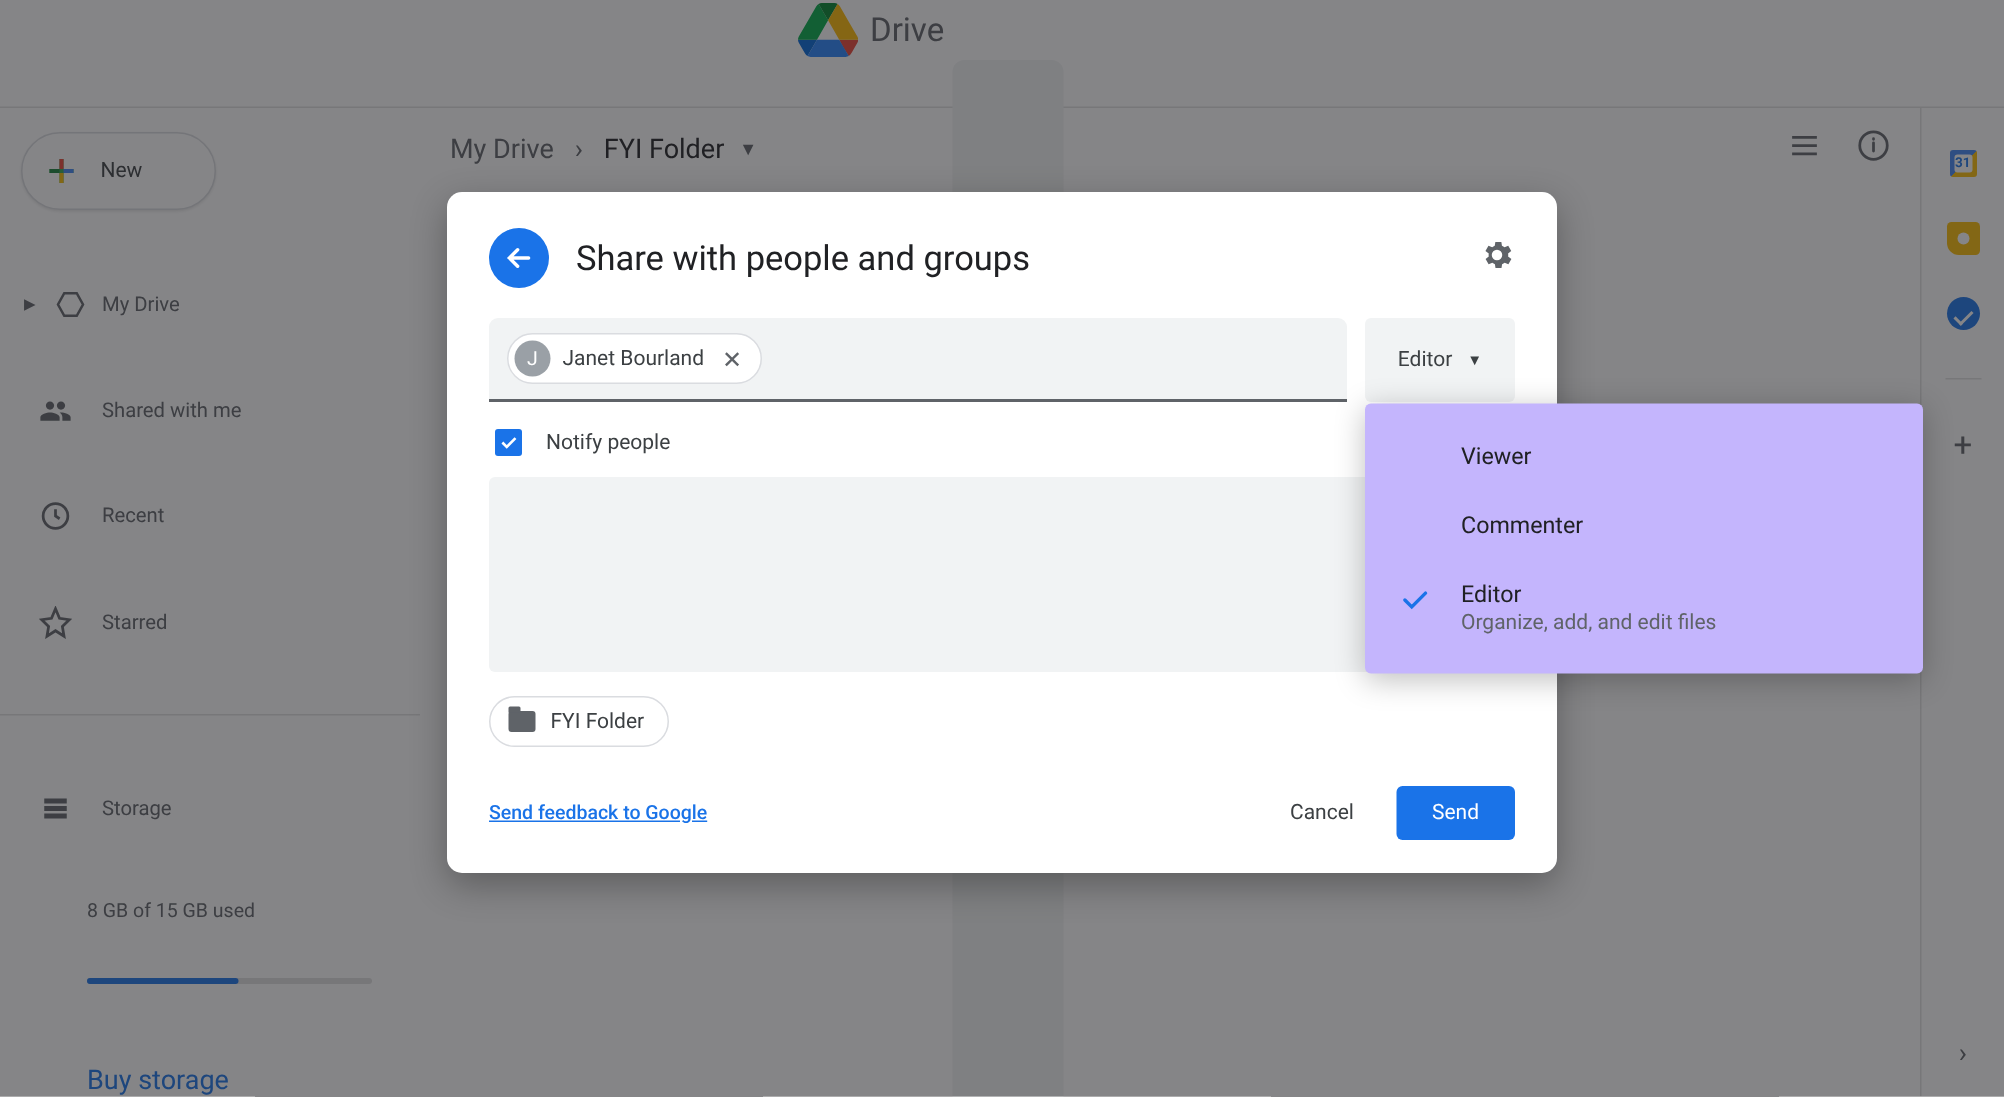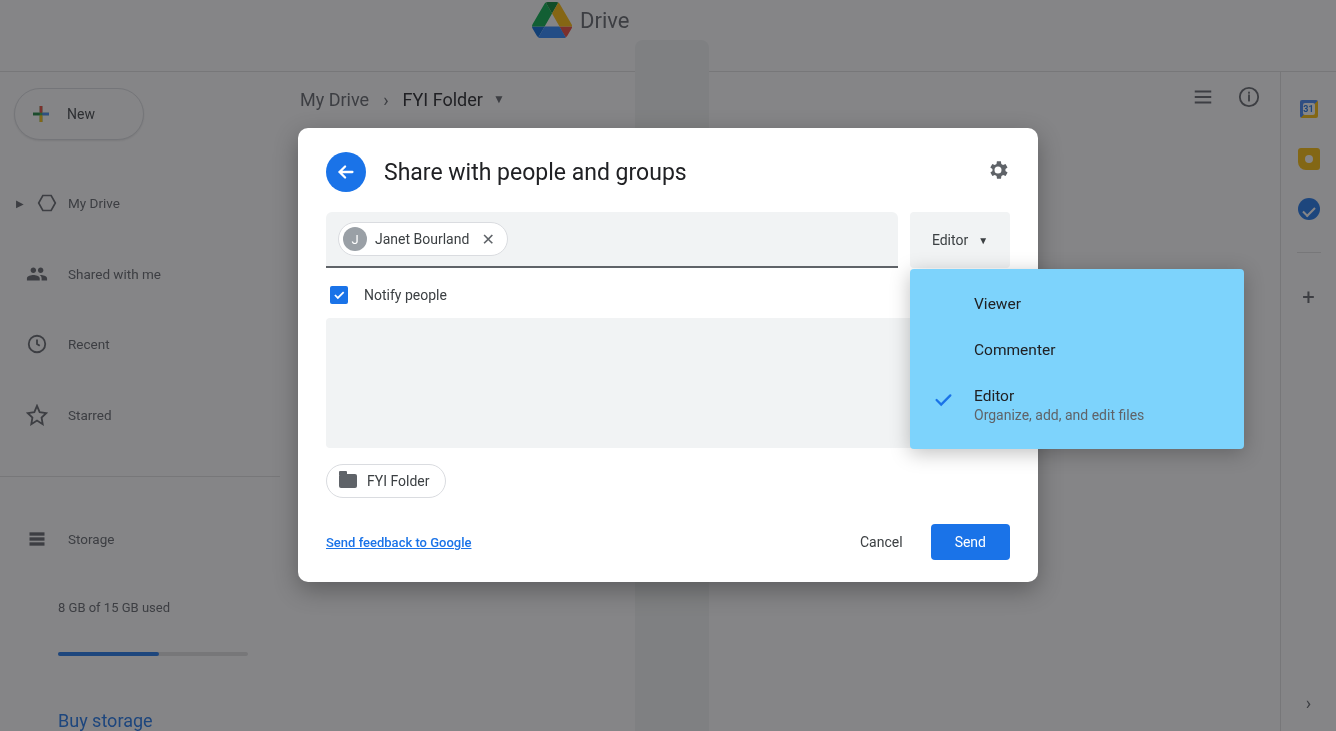--- a/index.html
+++ b/index.html
@@ -85,21 +85,21 @@
   .folder-ic { width:18px; height:14px; background:#5f6368; border-radius:2px; position:relative;}
   .folder-ic::before{content:''; position:absolute; top:-3px; left:0; width:8px; height:4px; background:#5f6368; border-radius:1px 1px 0 0;}
 
   .modal-ftr { display:flex; align-items:center; margin-top: 26px; }
   .feedback { font-size: 13px; color:#1a73e8; text-decoration: underline; font-weight:500;}
   .ftr-btns { margin-left:auto; display:flex; gap: 14px; }
   .btn-cancel { font-size:14px; color:#3c4043; padding: 10px 14px; }
   .btn-send { font-size:14px; color:#fff; background:#1a73e8; padding: 10px 24px; border-radius: 4px; }
 
   
-  .role-menu { position:absolute; z-index: 70; left: 910px; top: 269px; width: 334px; background:#7dd3fc; border-radius: 4px; box-shadow: 0 4px 20px rgba(0,0,0,0.25); padding: 12px 0; }
+  .role-menu { position:absolute; z-index: 70; left: 910px; top: 269px; width: 372px; background:#c4b5fd; border-radius: 4px; box-shadow: 0 4px 20px rgba(0,0,0,0.25); padding: 12px 0; }
   .role-item { padding: 14px 24px 14px 64px; font-size:15.5px; color:#202124; position:relative; }
   .role-item .check { position:absolute; left:22px; top:16px; }
   .role-item .sub { font-size:14px; color:#5f6368; margin-top:2px; }
 
   
 </style>
 </head>
 <body>
 
 <div class="header">

